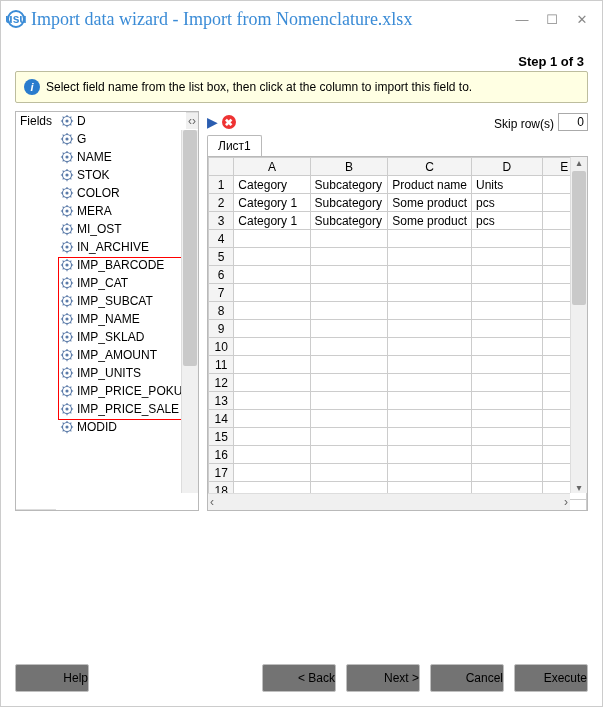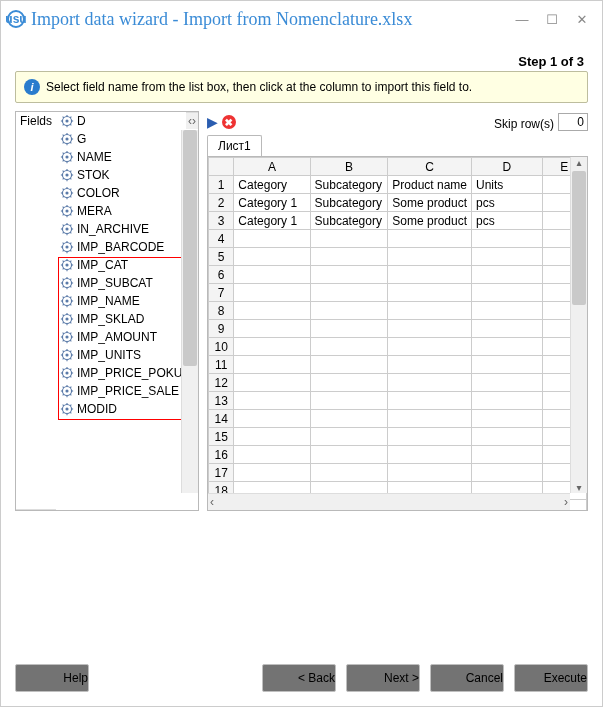--- a/index.html
+++ b/index.html
@@ -198,20 +198,39 @@
                     <line x1="8" y1="13" x2="8" y2="15"></line>
                     <line x1="1" y1="8" x2="3" y2="8"></line>
                     <line x1="13" y1="8" x2="15" y2="8"></line>
                     <line x1="3" y1="3" x2="4.5" y2="4.5"></line>
                     <line x1="13" y1="3" x2="11.5" y2="4.5"></line>
                     <line x1="3" y1="13" x2="4.5" y2="11.5"></line>
                     <line x1="13" y1="13" x2="11.5" y2="11.5"></line>
                   </g>
                 </svg>
               </span>
+              <span>MI_OST</span>
+            </div>
+            <div class="field-item">
+              <span class="gear">
+                <svg viewBox="0 0 16 16">
+                  <circle cx="8" cy="8" r="5.2" fill="none" stroke="#5a7aa8" stroke-width="1.3"></circle>
+                  <circle cx="8" cy="8" r="1.8" fill="#5a7aa8"></circle>
+                  <g stroke="#5a7aa8" stroke-width="1.3">
+                    <line x1="8" y1="1" x2="8" y2="3"></line>
+                    <line x1="8" y1="13" x2="8" y2="15"></line>
+                    <line x1="1" y1="8" x2="3" y2="8"></line>
+                    <line x1="13" y1="8" x2="15" y2="8"></line>
+                    <line x1="3" y1="3" x2="4.5" y2="4.5"></line>
+                    <line x1="13" y1="3" x2="11.5" y2="4.5"></line>
+                    <line x1="3" y1="13" x2="4.5" y2="11.5"></line>
+                    <line x1="13" y1="13" x2="11.5" y2="11.5"></line>
+                  </g>
+                </svg>
+              </span>
               <span>IN_ARCHIVE</span>
             </div>
             <div class="field-item">
               <span class="gear">
                 <svg viewBox="0 0 16 16">
                   <circle cx="8" cy="8" r="5.2" fill="none" stroke="#5a7aa8" stroke-width="1.3"></circle>
                   <circle cx="8" cy="8" r="1.8" fill="#5a7aa8"></circle>
                   <g stroke="#5a7aa8" stroke-width="1.3">
                     <line x1="8" y1="1" x2="8" y2="3"></line>
                     <line x1="8" y1="13" x2="8" y2="15"></line>

